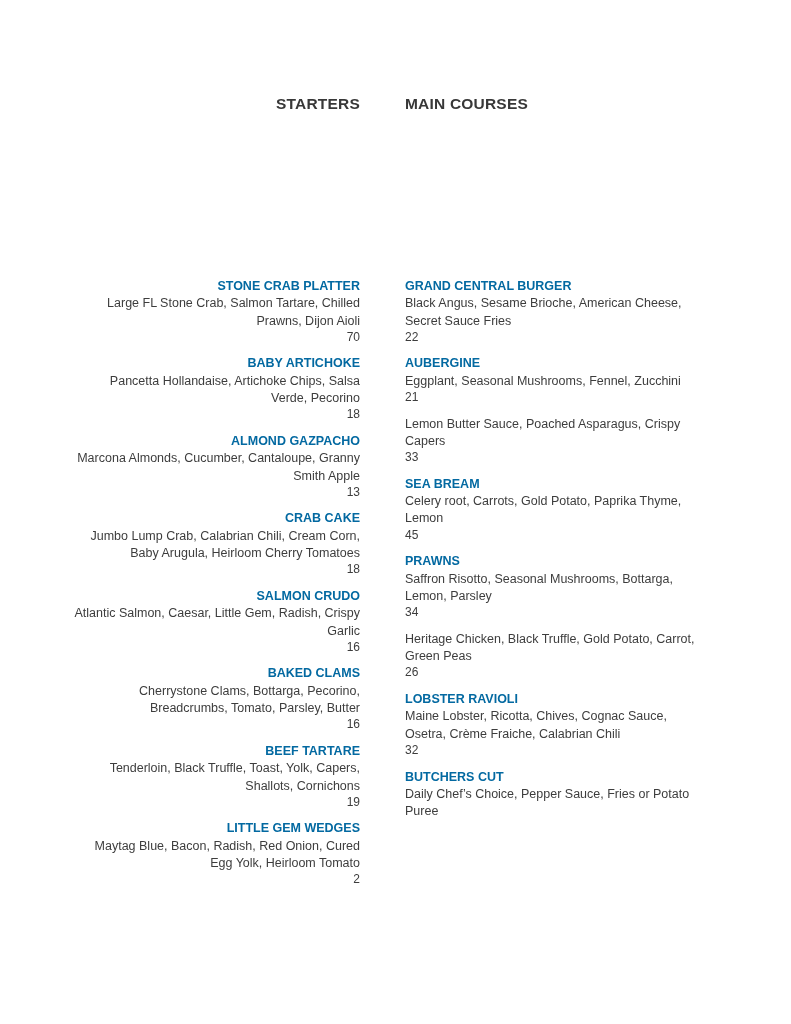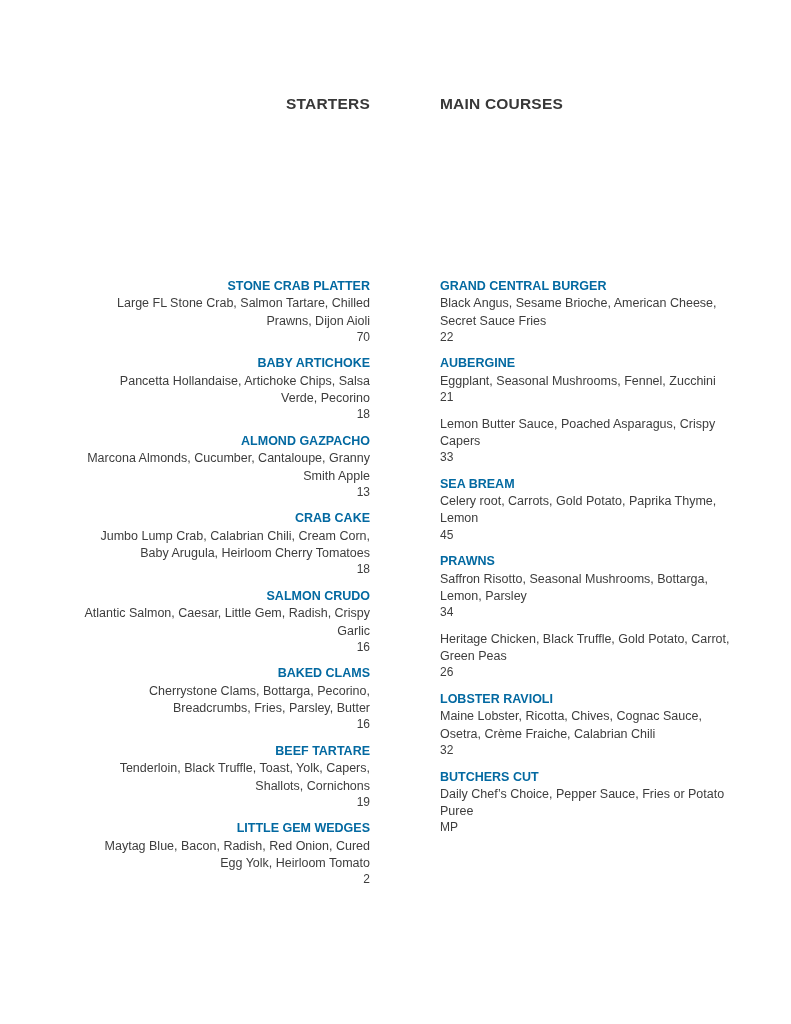--- a/index.html
+++ b/index.html
@@ -12,35 +12,35 @@
     width: 791px;
     height: 1024px;
     background: #ffffff;
     font-family: "Liberation Sans", sans-serif;
     overflow: hidden;
     color: #3d3d3d;
   }
   .menu-grid {
     position: absolute;
     top: 95px;
-    left: 82px;
+    left: 72px;
     display: flex;
   }
   .col {
     display: flex;
     flex-direction: column;
   }
   .col-left {
     width: 288px;
     text-align: right;
   }
   .col-right {
     width: 292px;
     text-align: left;
-    margin-left: 70px;
+    margin-left: 45px;
   }
   .col-header {
     font-weight: 700;
     font-size: 15.5px;
     line-height: 18px;
     letter-spacing: 0.2px;
     color: #383838;
   }
   .items {
     margin-top: 165px;
@@ -97,21 +97,21 @@
   </div>
 
   <div class="menu-item">
     <div class="item-name">SALMON CRUDO</div>
     <div class="item-desc">Atlantic Salmon, Caesar, Little Gem, Radish, Crispy Garlic</div>
     <div class="item-price">16</div>
   </div>
 
   <div class="menu-item">
     <div class="item-name">BAKED CLAMS</div>
-    <div class="item-desc">Cherrystone Clams, Bottarga, Pecorino, Breadcrumbs, Fries, Parsley, Butter</div>
+    <div class="item-desc">Cherrystone Clams, Bottarga, Pecorino, Breadcrumbs, Tomato, Parsley, Butter</div>
     <div class="item-price">16</div>
   </div>
 
   <div class="menu-item">
     <div class="item-name">BEEF TARTARE</div>
     <div class="item-desc">Tenderloin, Black Truffle, Toast, Yolk, Capers, Shallots, Cornichons</div>
     <div class="item-price">19</div>
   </div>
 
   <div class="menu-item">
@@ -161,19 +161,18 @@
 
   <div class="menu-item">
     <div class="item-name">LOBSTER RAVIOLI</div>
     <div class="item-desc">Maine Lobster, Ricotta, Chives, Cognac Sauce, Osetra, Crème Fraiche, Calabrian Chili</div>
     <div class="item-price">32</div>
   </div>
 
   <div class="menu-item">
     <div class="item-name">BUTCHERS CUT</div>
     <div class="item-desc">Daily Chef’s Choice, Pepper Sauce, Fries or Potato Puree</div>
-    <div class="item-price">MP</div>
   </div>
 </div>
     </div>
 
   </div>
 </div>
 
 </body></html>

